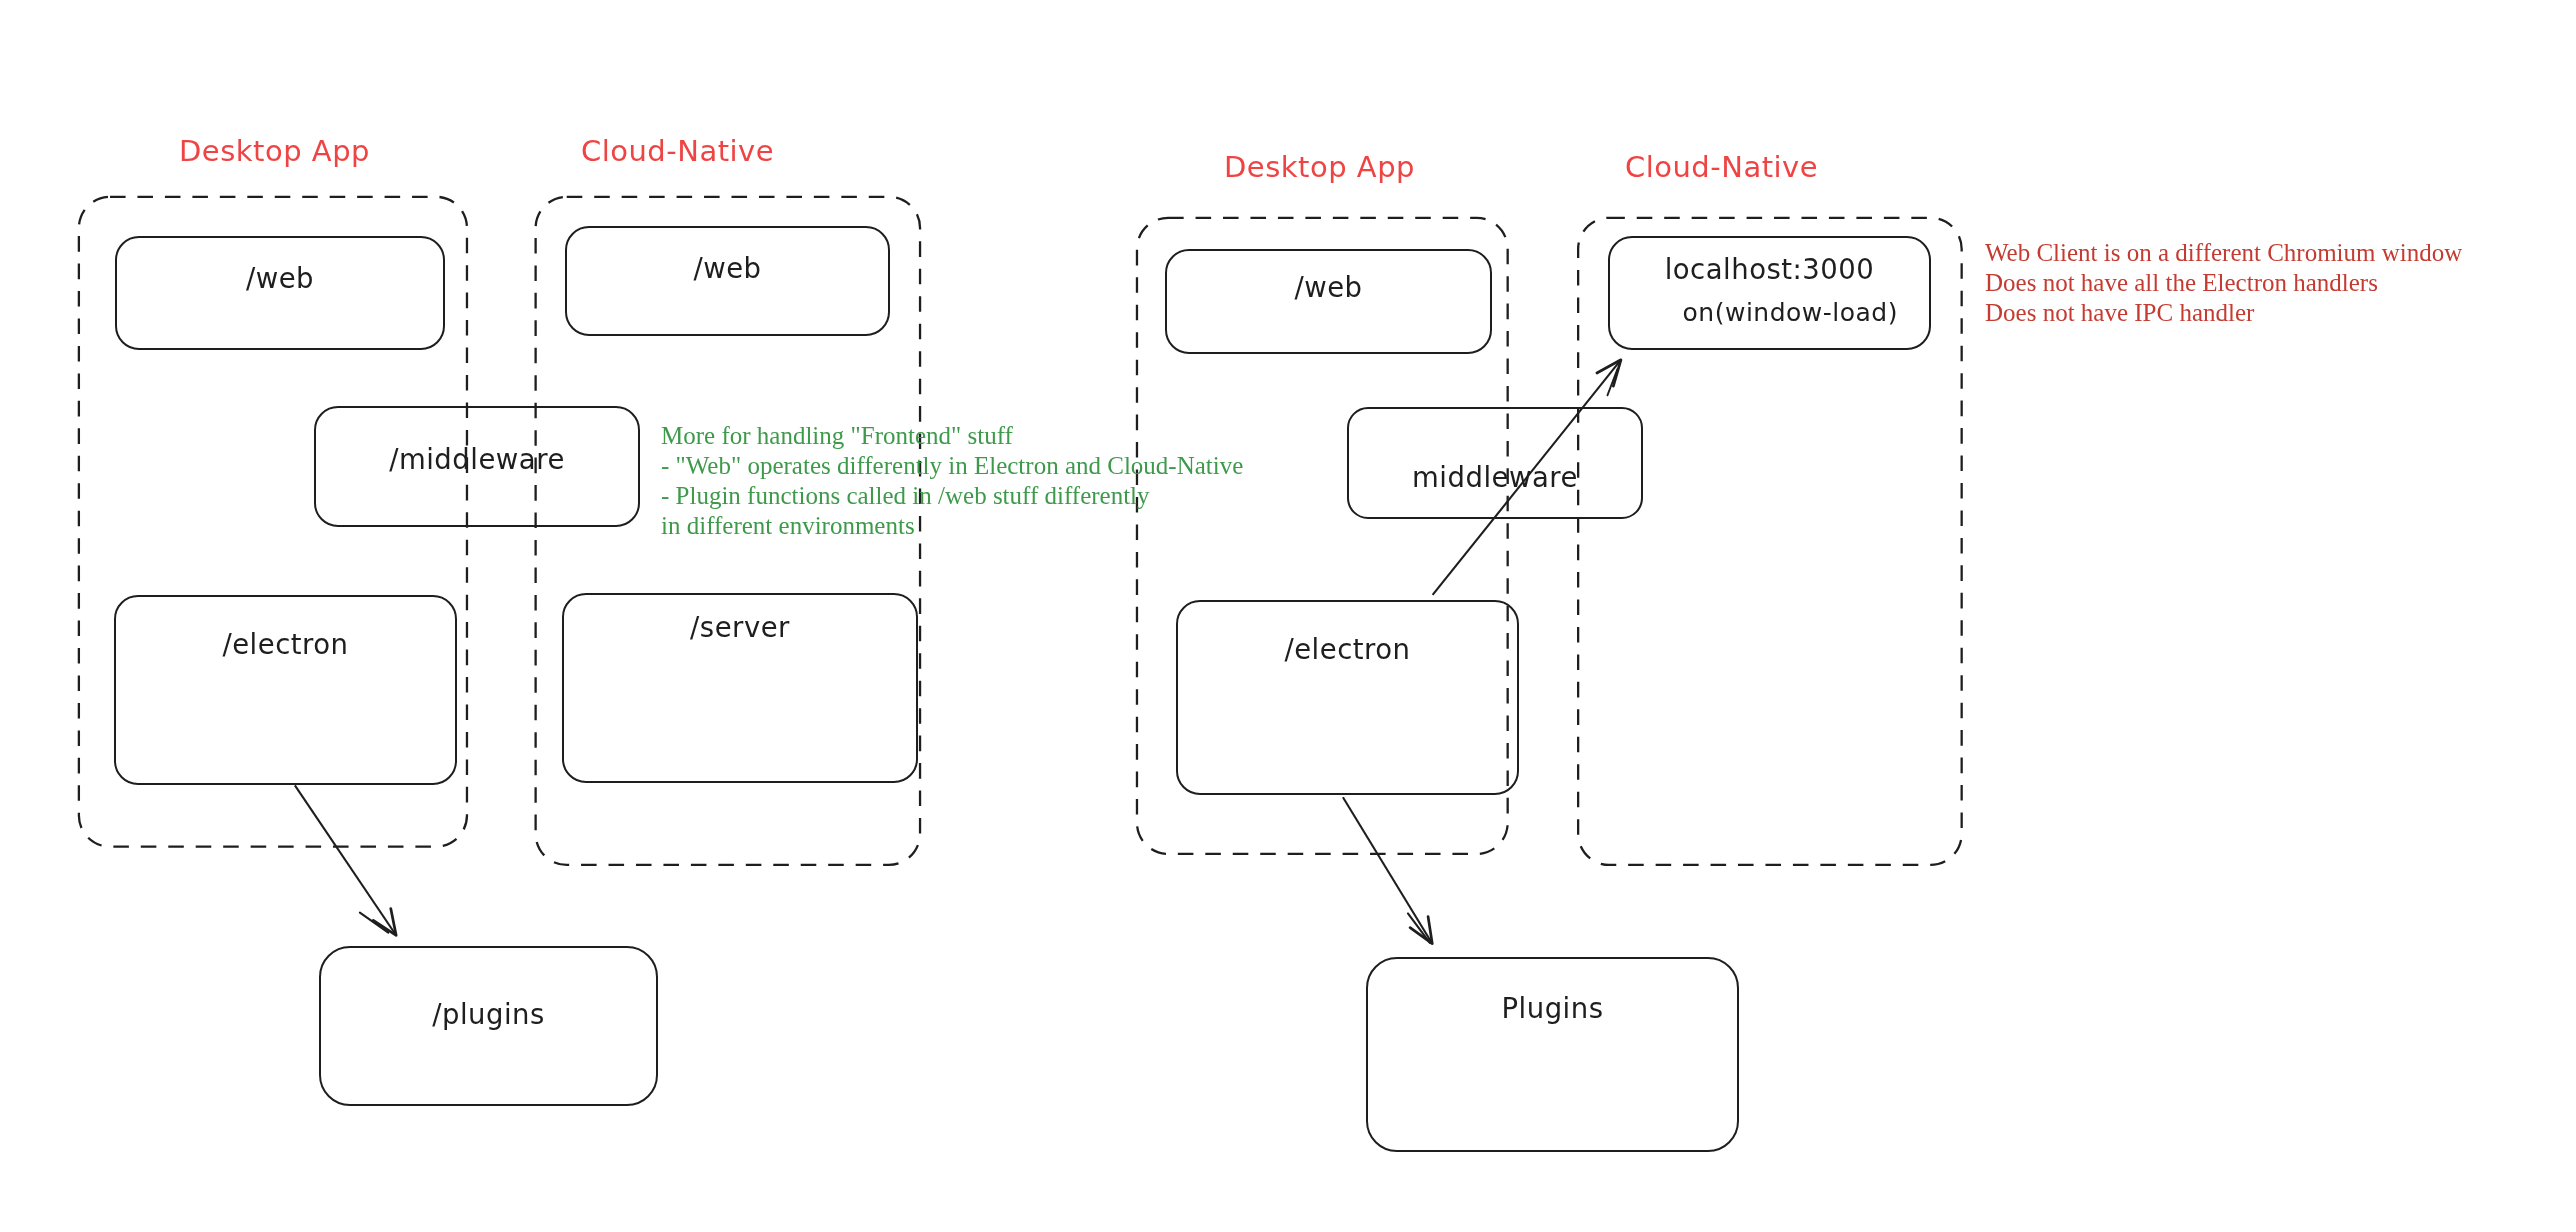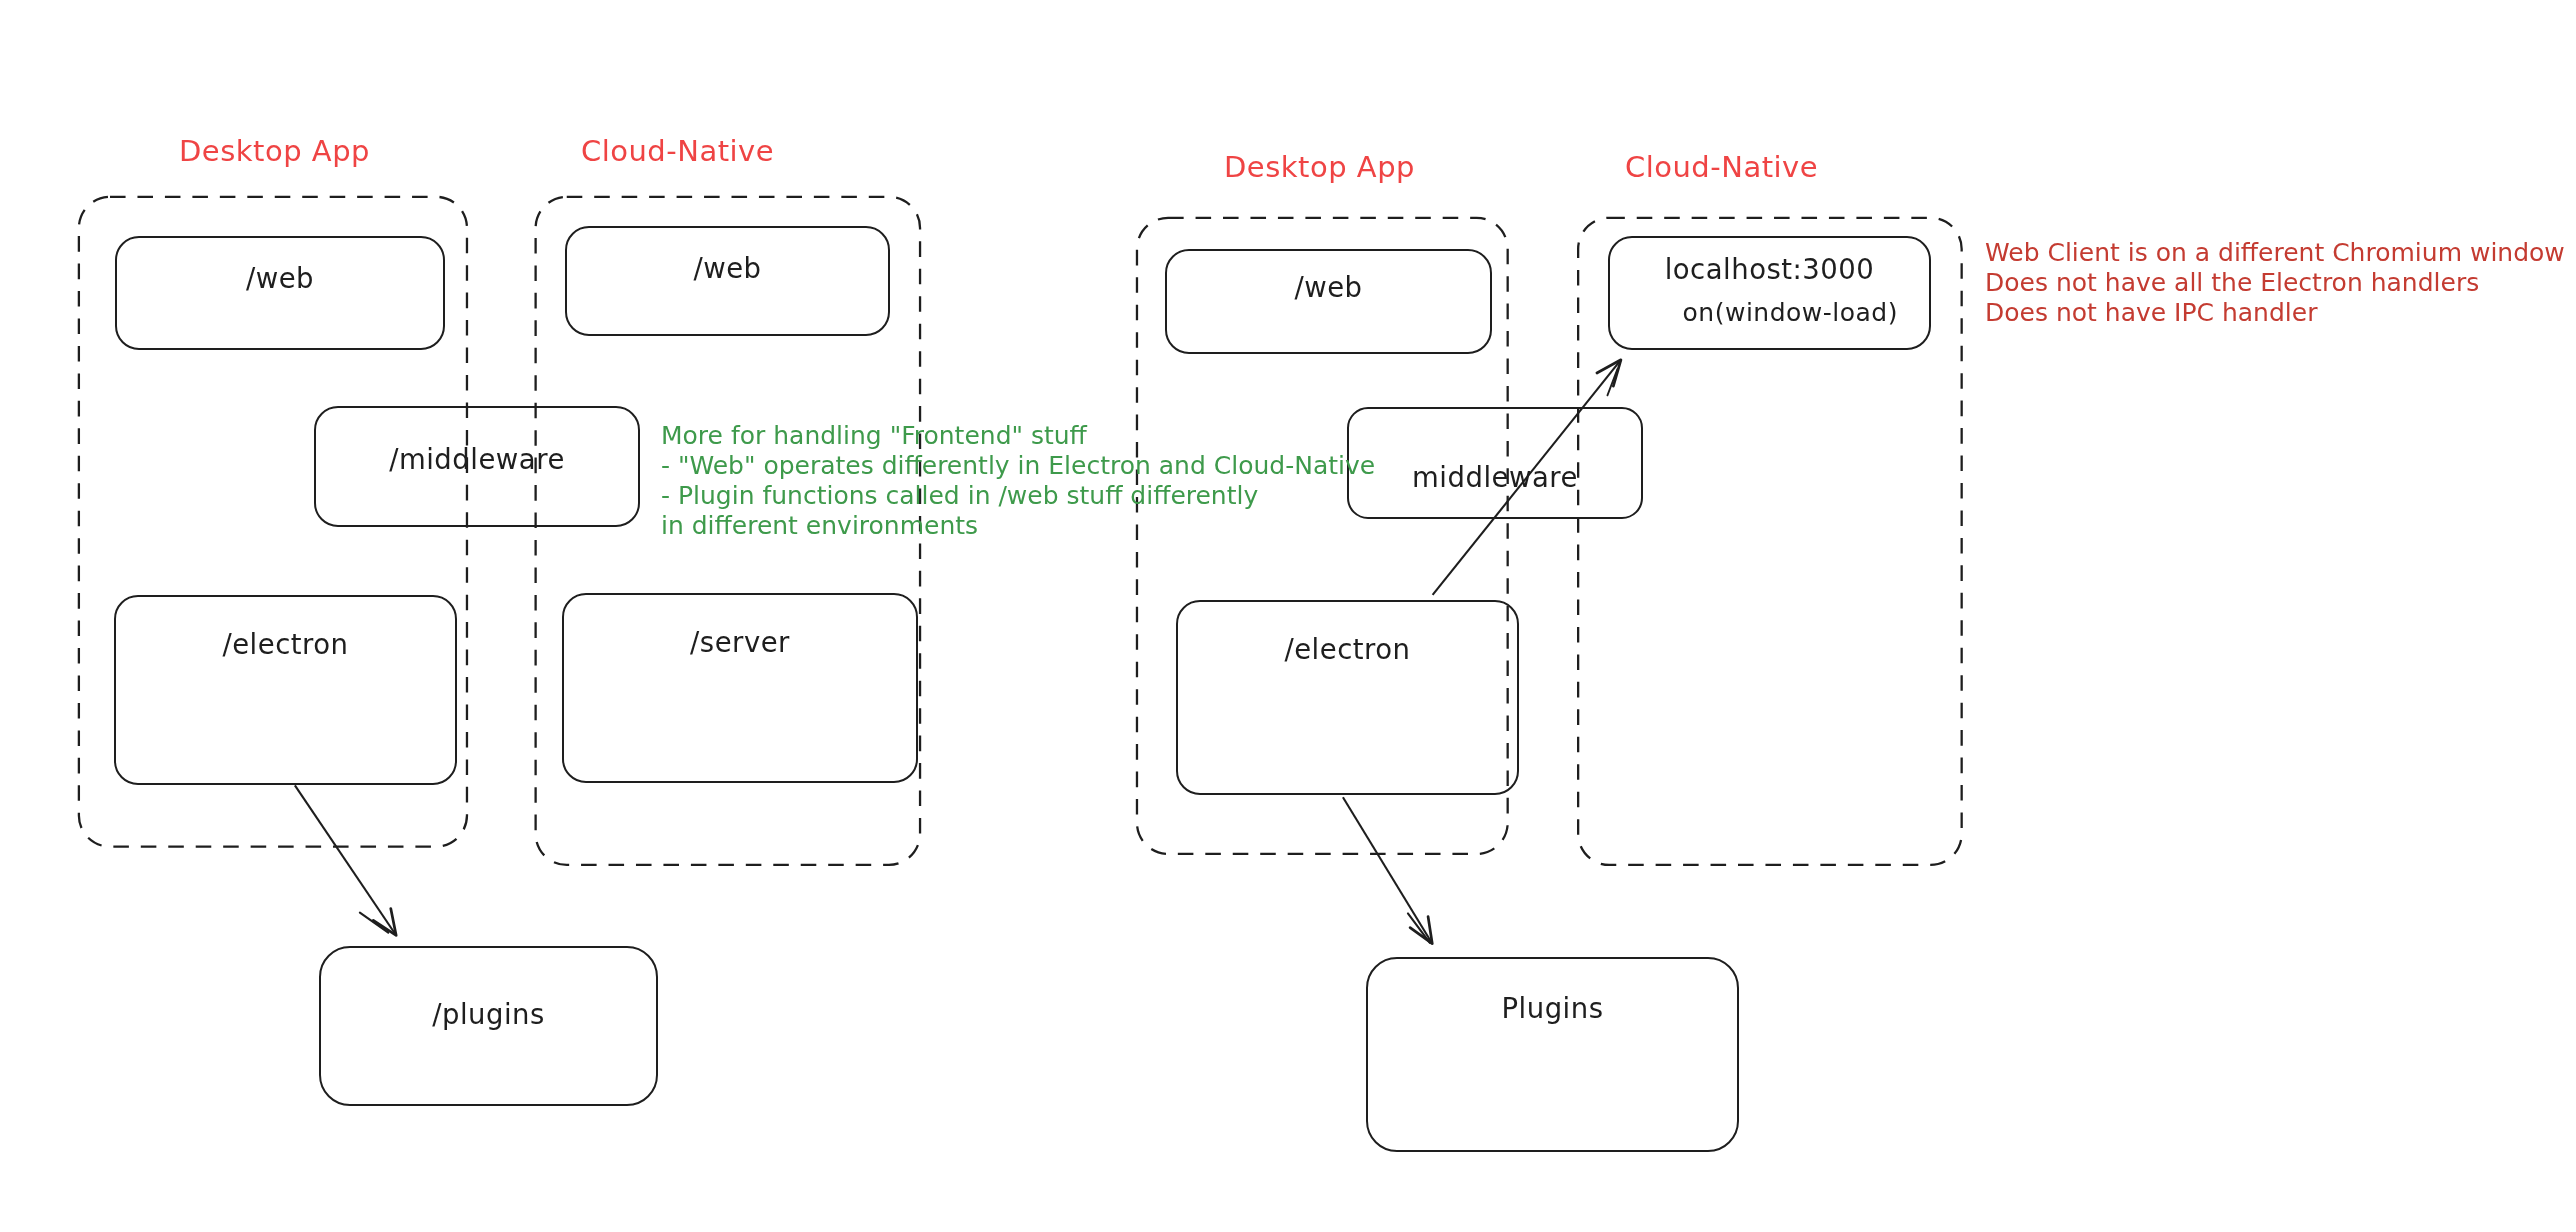--- a/index.html
+++ b/index.html
@@ -29,21 +29,21 @@
   }
   .group-title{
     position:absolute;
     width:293px;
     text-align:center;
     font-size:29px;
     letter-spacing:0.5px;
     color:#ef4444;
     white-space:nowrap;
   }
-  .annotation{position:absolute;font-size:25px;line-height:30px;white-space:nowrap;}
+  .annotation{position:absolute;font-size:25px;line-height:30px;white-space:nowrap;font-family:Liberation Serif, serif;}
   .annotation.green{color:#3e9a4b;}
   .annotation.red{color:#c43b31;}
   .red-text{color:#c43b31;}
   .right-align{text-align:right;padding-right:31px;}
 </style>
 </head>
 <body>
 
 <div id="canvas">
 
@@ -83,21 +83,21 @@
   </div>
 
   <div class="node" style="left:314px;top:406px;width:326px;height:121px;padding-top:35px;">
     <span class="lbl">/middleware</span>
   </div>
 
   <div class="node" style="left:114px;top:595px;width:343px;height:190px;padding-top:31px;">
     <span class="lbl">/electron</span>
   </div>
 
-  <div class="node" style="left:562px;top:593px;width:356px;height:190px;padding-top:31px;">
+  <div class="node" style="left:562px;top:593px;width:356px;height:190px;padding-top:16px;">
     <span class="lbl red-text">/server</span>
   </div>
 
   <div class="node" style="left:319px;top:946px;width:339px;height:160px;padding-top:50px;border-radius:31px;">
     <span class="lbl">/plugins</span>
   </div>
 
   <div class="node" style="left:1165px;top:249px;width:327px;height:105px;padding-top:20px;">
     <span class="lbl">/web</span>
   </div>

